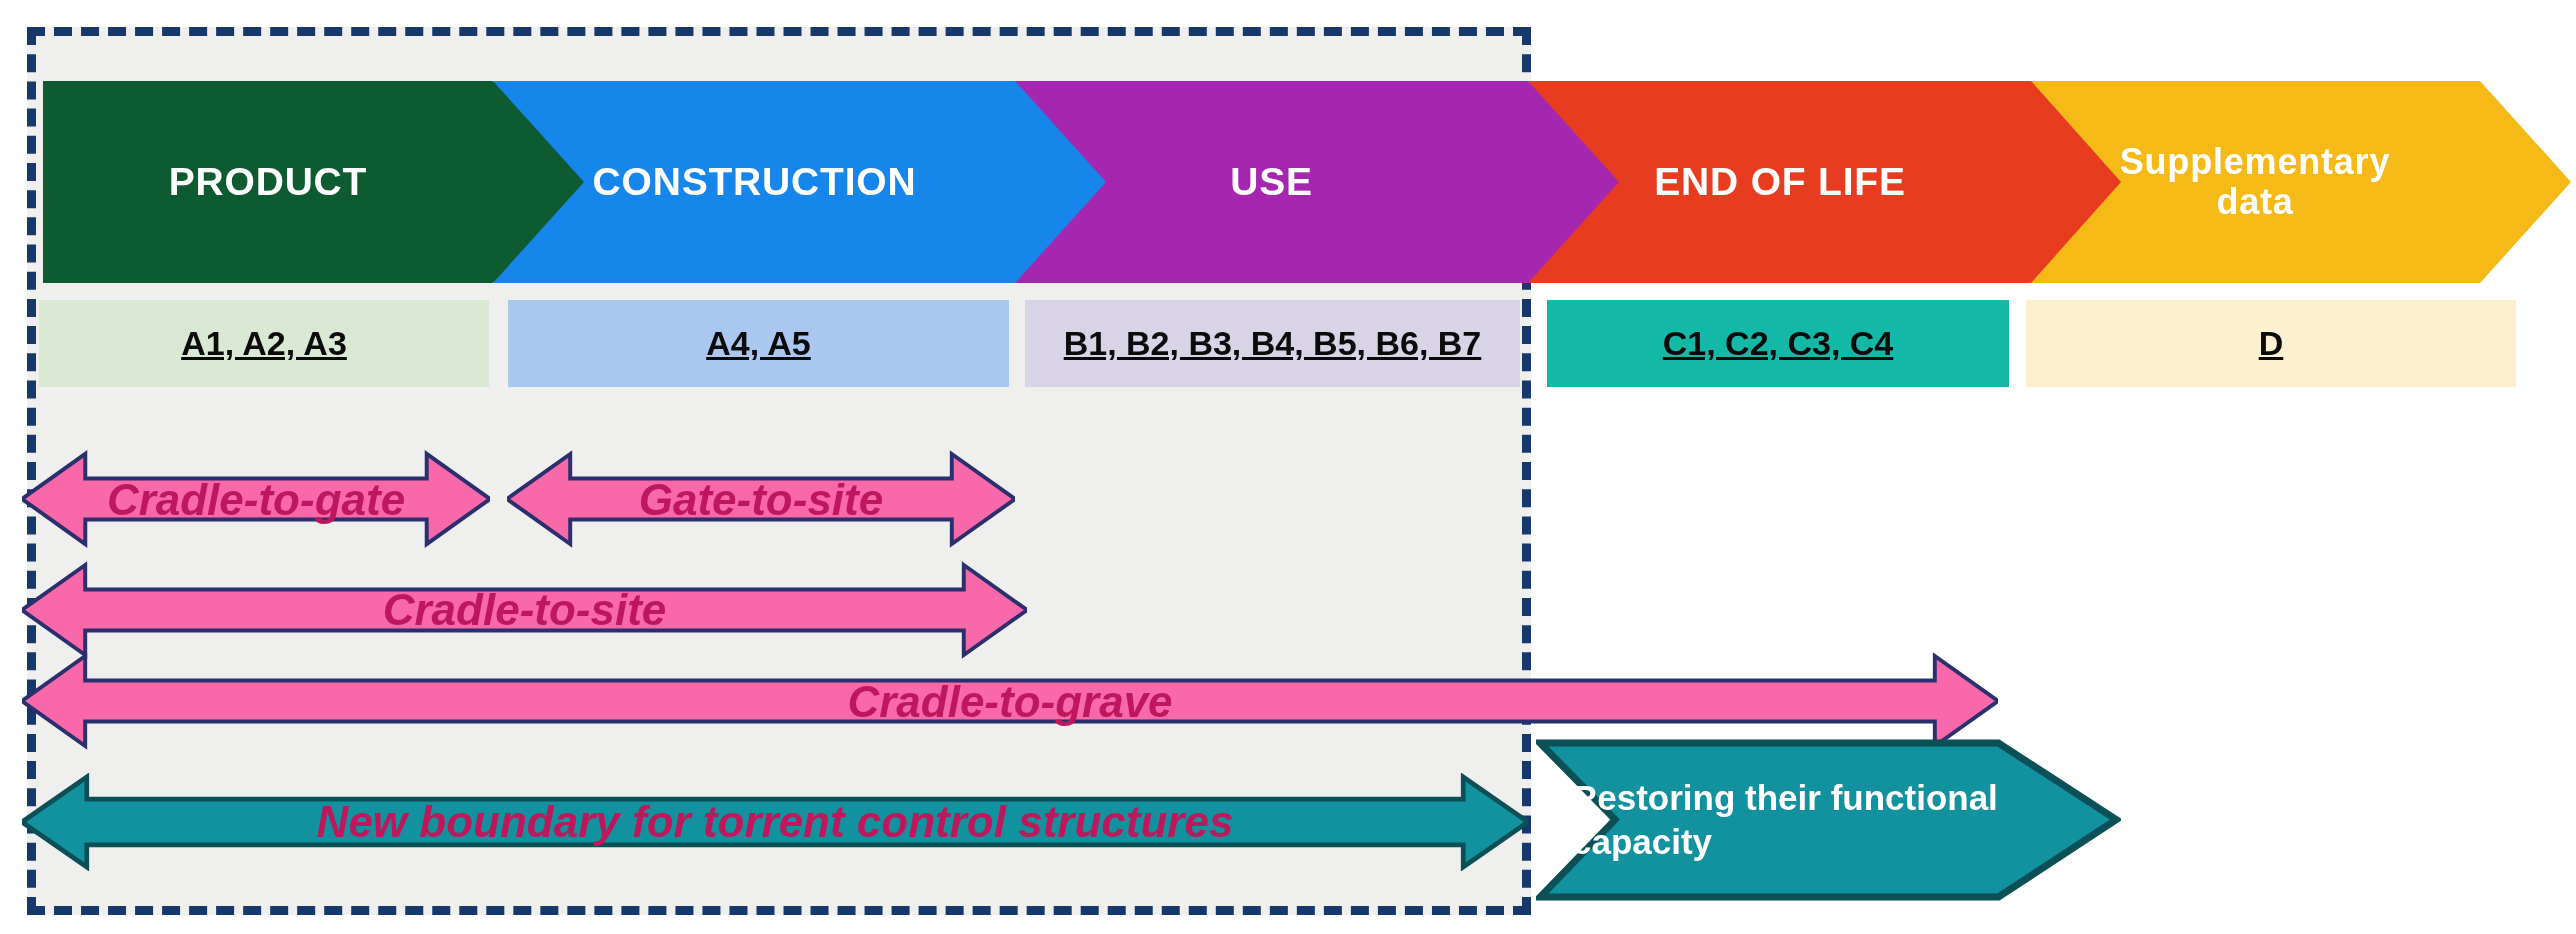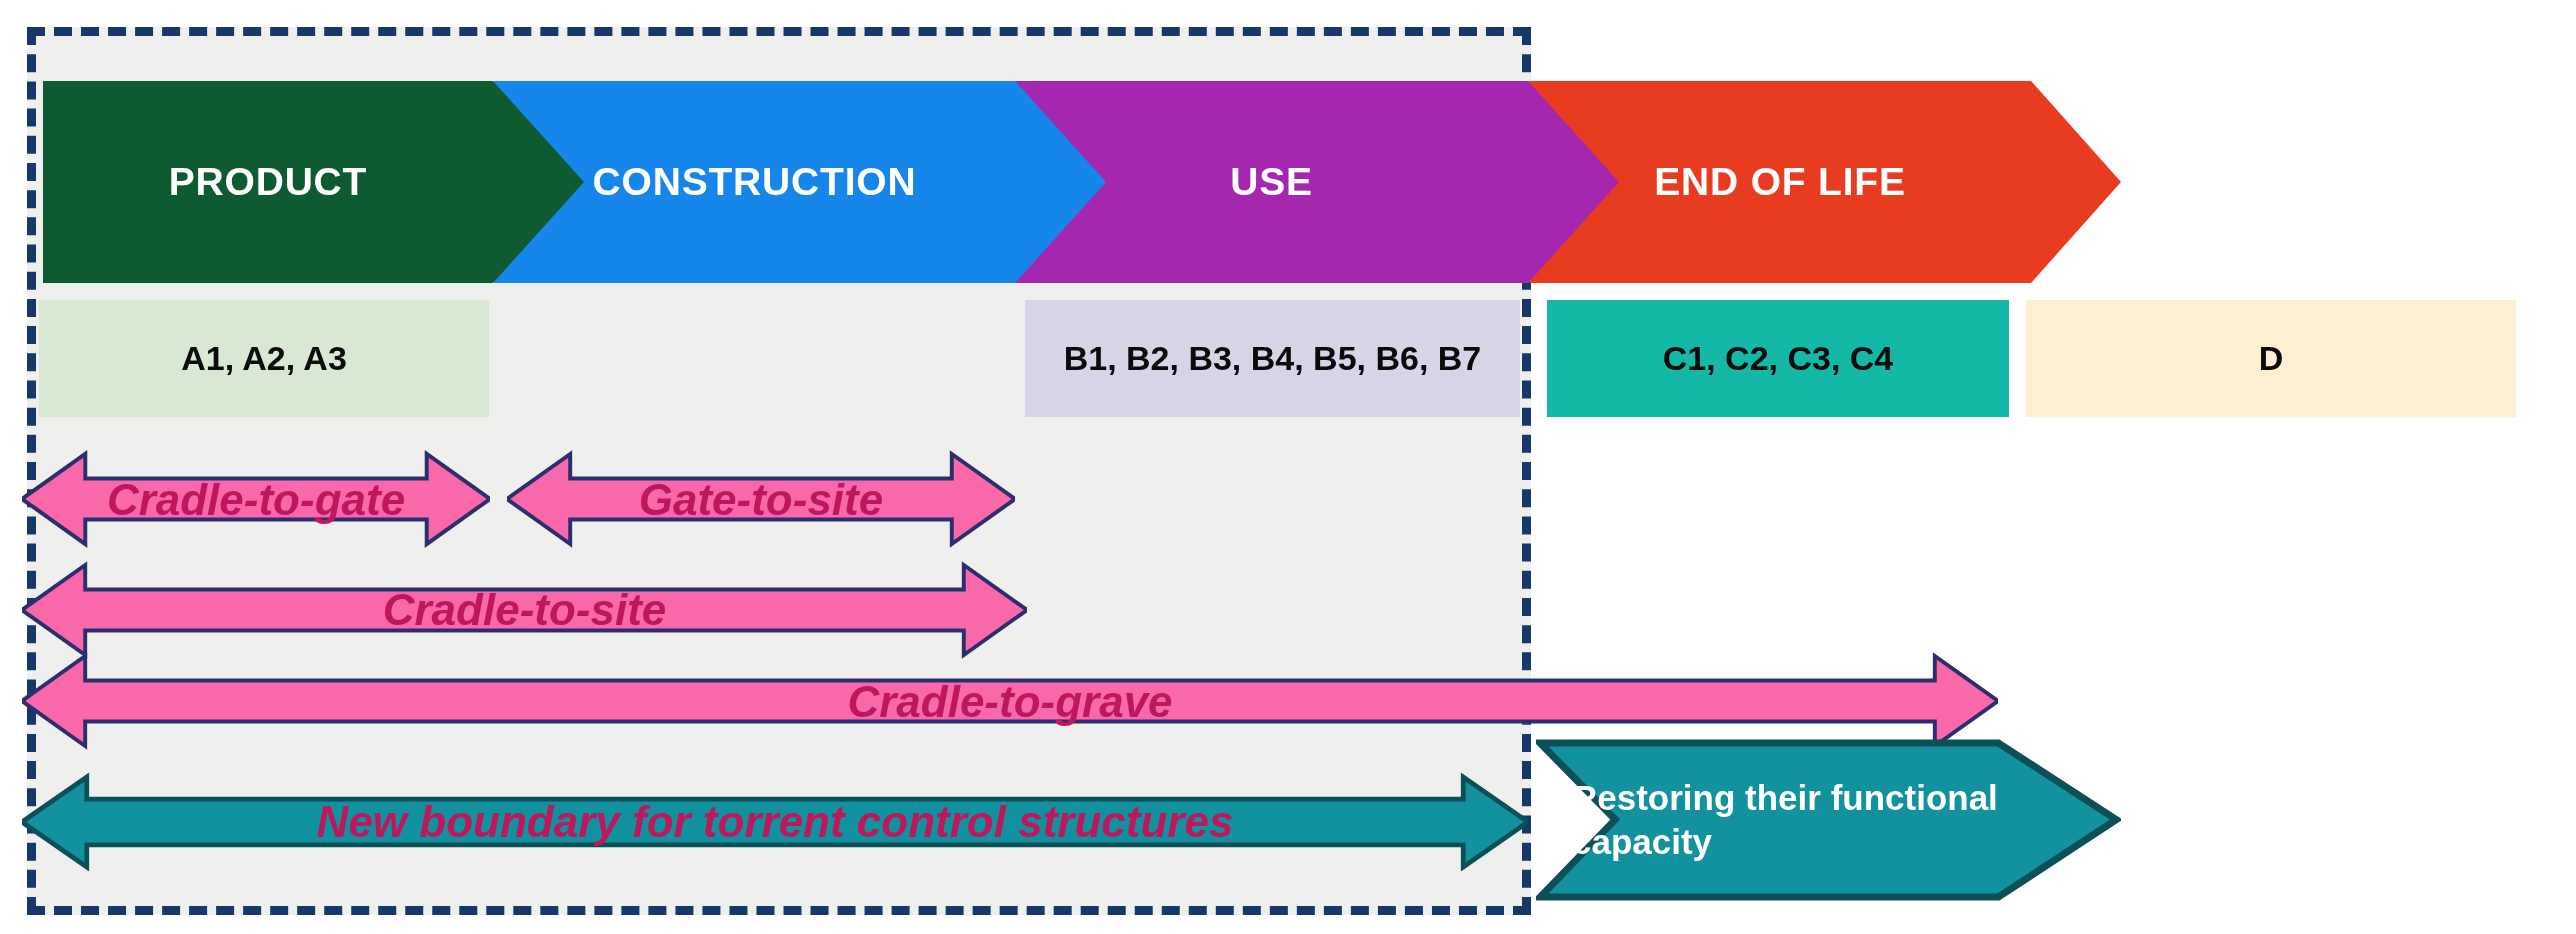--- a/index.html
+++ b/index.html
@@ -47,24 +47,25 @@
         clip-path: polygon(0 0, 502px 0, 592px 101px, 502px 202px, 0 202px); }
   .s4 .stage-label { width: 502px; }
   .s5 { left: 2030px; width: 541px; z-index: 10;
         clip-path: polygon(0 0, 450px 0, 541px 101px, 450px 202px, 0 202px); }
   .s5 .stage-label { width: 450px; font-size: 36px; }
   .s5 .stage-label span { display: inline-block; max-width: 348px; }
 
   
   .module {
     position: absolute;
-    top: 300px; height: 117px;
+    top: 300px; height: 87px;
     display: flex; align-items: center; justify-content: center;
     font-weight: bold; font-size: 34px; color: #0b0b0b;
     z-index: 5;
+    text-decoration: underline;
   }
   .m1 { left: 39px;   width: 450px; }
   .m2 { left: 508px;  width: 501px; }
   .m3 { left: 1025px; width: 495px; }
   .m4 { left: 1547px; width: 462px; }
   .m5 { left: 2026px; width: 490px; }
 
   
   .arrow-svg { position: absolute; z-index: 20; }
   .arrow-label {
@@ -97,23 +98,31 @@
   </div>
   <div class="stage s2" style="background-color: rgb(23, 134, 234);">
     <span class="stage-label">CONSTRUCTION</span>
   </div>
   <div class="stage s4" style="background-color: rgb(232, 60, 32);">
     <span class="stage-label">END OF LIFE</span>
   </div>
   <div class="stage s3" style="background-color: rgb(165, 39, 176);">
     <span class="stage-label">USE</span>
   </div>
+  <div class="stage s5" style="background-color: rgb(245, 186, 24);">
+    <span class="stage-label">
+      <span>Supplementary data</span>
+    </span>
+  </div>
 
   <div class="module m1" style="background-color: rgb(217, 232, 211);">
     <span>A1, A2, A3</span>
+  </div>
+  <div class="module m2" style="background-color: rgb(169, 199, 239);">
+    <span>A4, A5</span>
   </div>
   <div class="module m3" style="background-color: rgb(217, 211, 232); text-align: right;">
     <span>B1, B2, B3, B4, B5, B6, B7</span>
   </div>
   <div class="module m4" style="background-color: #14b8a6;">
     <span>C1, C2, C3, C4</span>
   </div>
   <div class="module m5" style="background-color: rgb(253, 240, 209);">
     <span>D</span>
   </div>

